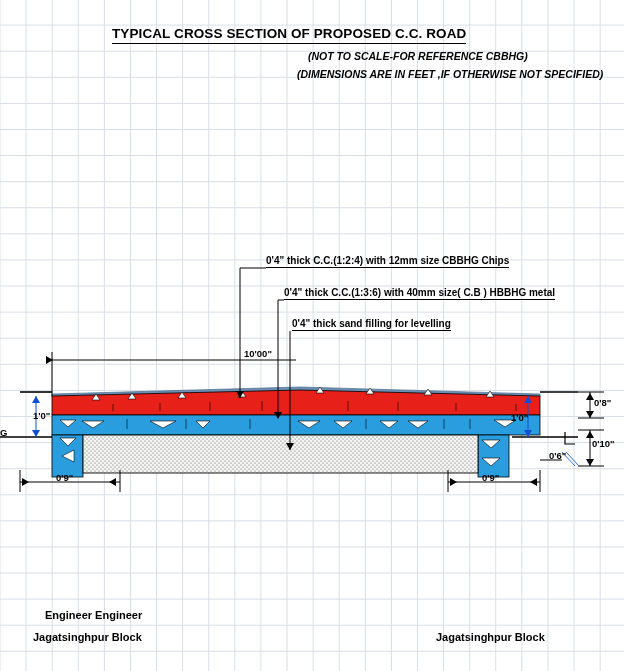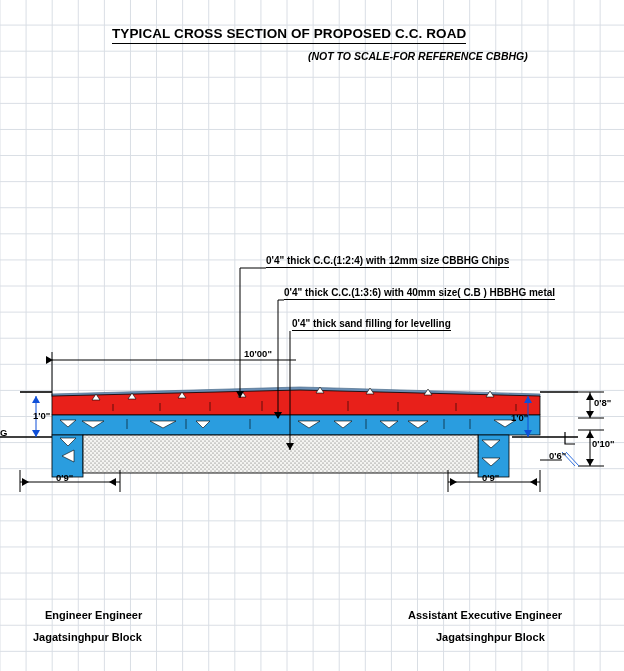--- a/index.html
+++ b/index.html
@@ -138,20 +138,21 @@
 </style>
 </head>
 <body>
 
 <div id="page">
 
   <div id="grid"></div>
 
   <div class="txt" id="title">TYPICAL CROSS SECTION OF PROPOSED C.C. ROAD</div>
   <div class="txt" id="subtitle1">(NOT TO SCALE-FOR REFERENCE CBBHG)</div>
+  <div class="txt" id="subtitle2">(DIMENSIONS ARE IN FEET ,IF OTHERWISE NOT SPECIFIED)</div>
 
   <div class="txt callout" id="callout1">0'4" thick C.C.(1:2:4) with 12mm size CBBHG Chips</div>
   <div class="txt callout" id="callout2">0'4" thick C.C.(1:3:6) with 40mm size( C.B ) HBBHG metal</div>
   <div class="txt callout" id="callout3">0'4" thick sand filling for levelling</div>
 
   <svg class="overlay" viewBox="0 0 624 671">
 
     <line x1="20" y1="392" x2="52" y2="392" stroke="#000" stroke-width="1.6"></line>
 
     <line x1="540" y1="392" x2="578" y2="392" stroke="#000" stroke-width="1.6"></line>
@@ -297,16 +298,15 @@
   <div class="txt dim" style="left:511px; top:412px;">1'0"</div>
   <div class="txt dim" style="left:56px; top:472px;">0'9"</div>
   <div class="txt dim" style="left:482px; top:472px;">0'9"</div>
   <div class="txt dim" style="left:594px; top:397px;">0'8"</div>
   <div class="txt dim" style="left:592px; top:438px;">0'10"</div>
   <div class="txt dim" style="left:549px; top:450px;">0'6"</div>
   <div class="txt dim" style="left:0px; top:427px;">G</div>
 
   <div class="txt sig" id="sig-left-name">Engineer Engineer</div>
   <div class="txt sig" id="sig-left-block">Jagatsinghpur Block</div>
-  <div class="txt sig" id="sig-right-name">Assistant Executive Engineer</div>
   <div class="txt sig" id="sig-right-block">Jagatsinghpur Block</div>
 
 </div>
 
 </body></html>

